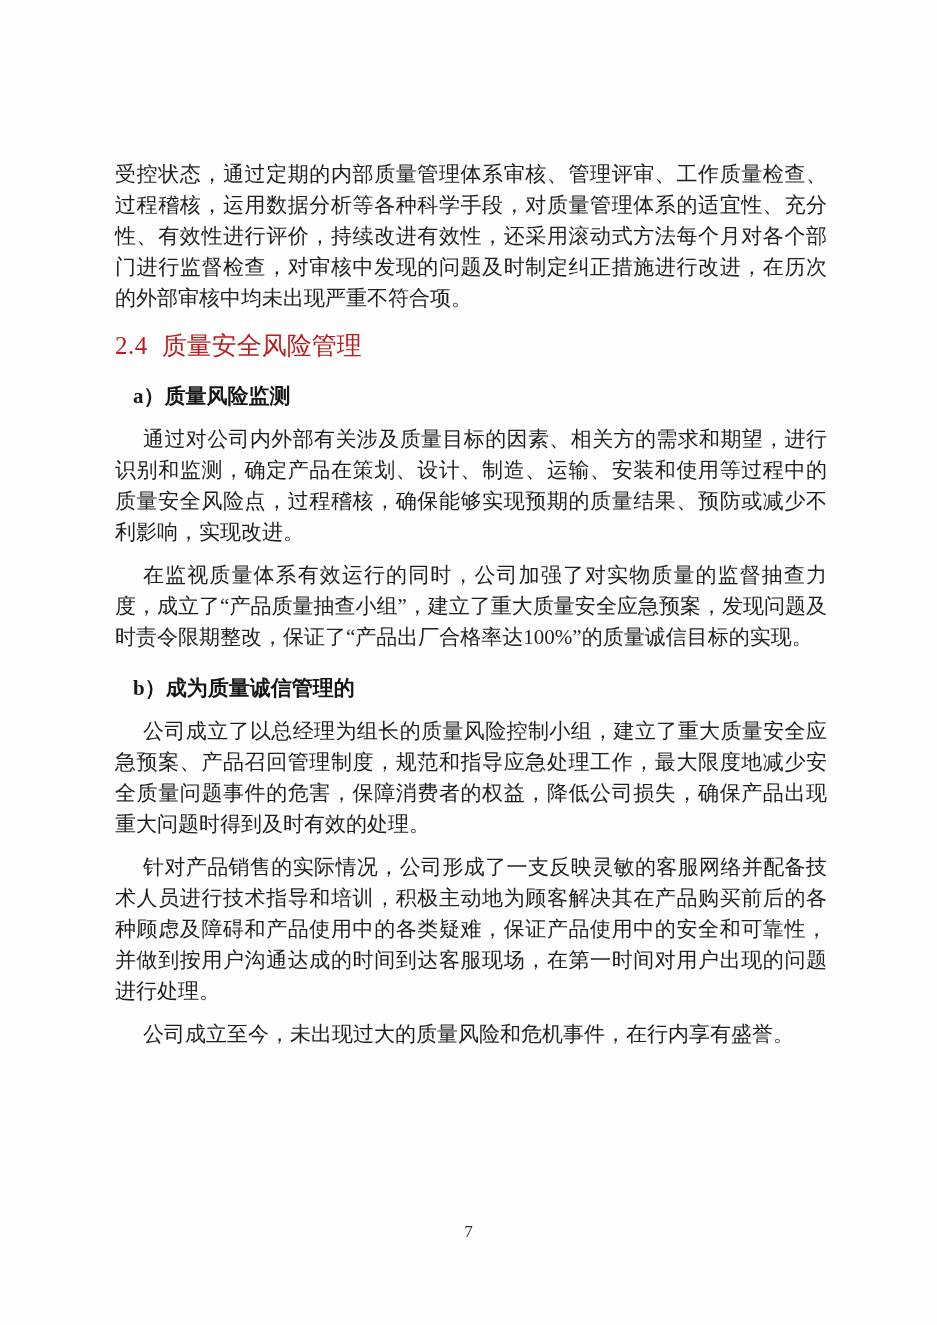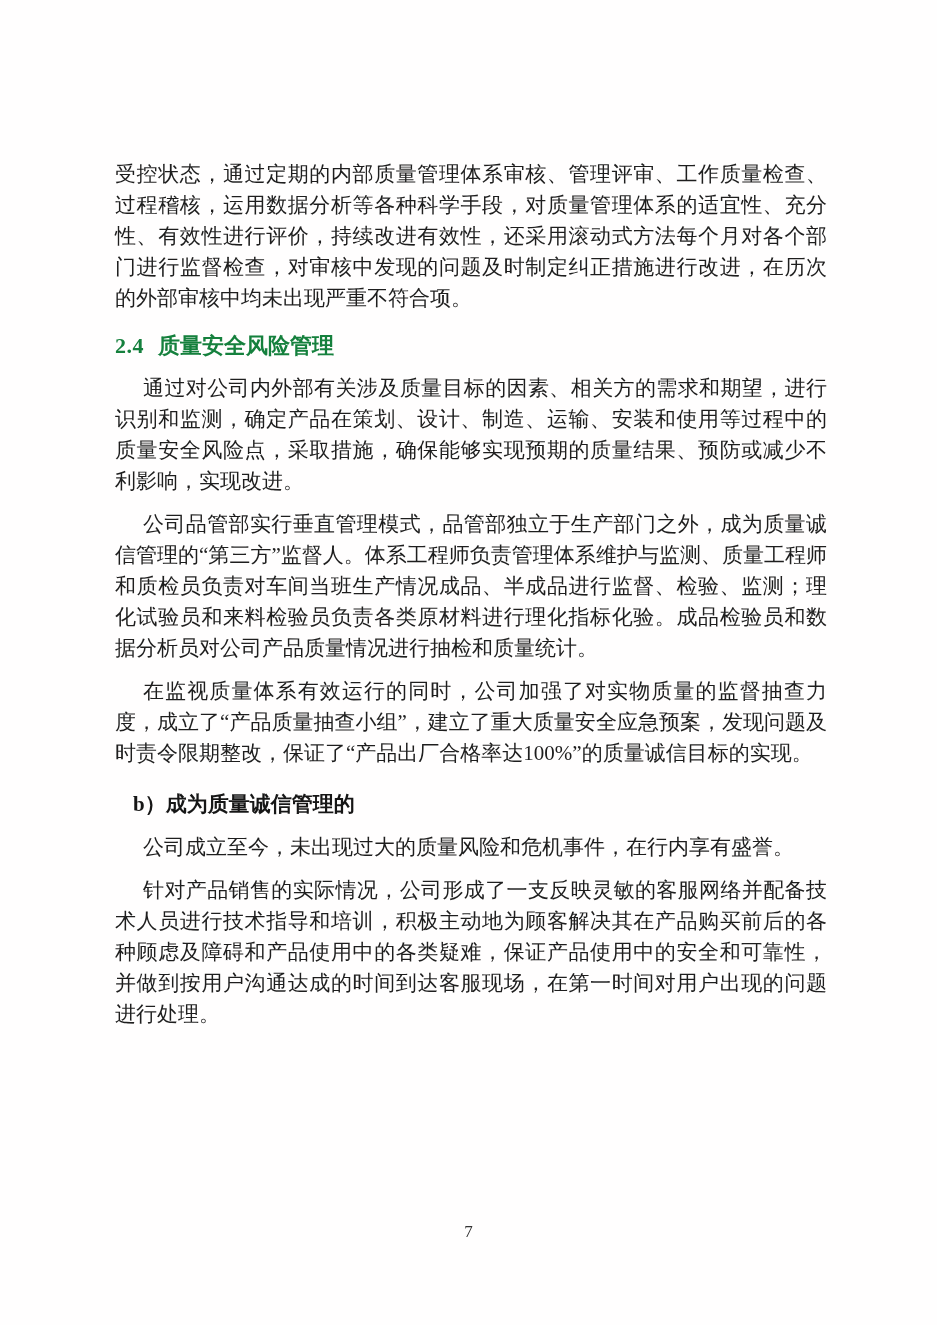--- a/index.html
+++ b/index.html
@@ -29,23 +29,23 @@
   .content p {
     margin: 12px 0;
     text-indent: 28px;
   }
   .content p.intro {
     margin-top: 0;
     text-indent: 0;
   }
   .section-heading {
     margin: 16px 0 12px 0;
-    font-weight: bold;
-    color: #15803d;
-    font-size: 22px;
+    font-weight: normal;
+    color: #b91c1c;
+    font-size: 25px;
     line-height: 31px;
     text-align: left;
   }
   .section-heading .sec-num {
     margin-right: 14px;
     letter-spacing: 0.5px;
   }
   .sub-heading {
     margin: 20px 0 10px 0;
     padding-left: 18px;
@@ -71,30 +71,31 @@
 
 <div class="page">
   <div class="content">
 
     <p class="intro">受控状态，通过定期的内部质量管理体系审核、管理评审、工作质量检查、过程稽核，运用数据分析等各种科学手段，对质量管理体系的适宜性、充分性、有效性进行评价，持续改进有效性，还采用滚动式方法每个月对各个部门进行监督检查，对审核中发现的问题及时制定纠正措施进行改进，在历次的外部审核中均未出现严重不符合项。</p>
 
     <div class="section-heading">
       <span class="sec-num">2.4</span><span>质量安全风险管理</span>
     </div>
 
+    <div class="sub-heading">a）质量风险监测</div>
 
-    <p>通过对公司内外部有关涉及质量目标的因素、相关方的需求和期望，进行识别和监测，确定产品在策划、设计、制造、运输、安装和使用等过程中的质量安全风险点，采取措施，确保能够实现预期的质量结果、预防或减少不利影响，实现改进。</p>
+    <p>通过对公司内外部有关涉及质量目标的因素、相关方的需求和期望，进行识别和监测，确定产品在策划、设计、制造、运输、安装和使用等过程中的质量安全风险点，过程稽核，确保能够实现预期的质量结果、预防或减少不利影响，实现改进。</p>
 
-    <p>公司品管部实行垂直管理模式，品管部独立于生产部门之外，成为质量诚信管理的“第三方”监督人。体系工程师负责管理体系维护与监测、质量工程师和质检员负责对车间当班生产情况成品、半成品进行监督、检验、监测；理化试验员和来料检验员负责各类原材料进行理化指标化验。成品检验员和数据分析员对公司产品质量情况进行抽检和质量统计。</p>
 
     <p>在监视质量体系有效运行的同时，公司加强了对实物质量的监督抽查力度，成立了“产品质量抽查小组”，建立了重大质量安全应急预案，发现问题及时责令限期整改，保证了“产品出厂合格率达100%”的质量诚信目标的实现。</p>
 
     <div class="sub-heading">b）成为质量诚信管理的</div>
 
+    <p>公司成立了以总经理为组长的质量风险控制小组，建立了重大质量安全应急预案、产品召回管理制度，规范和指导应急处理工作，最大限度地减少安全质量问题事件的危害，保障消费者的权益，降低公司损失，确保产品出现重大问题时得到及时有效的处理。</p>
+
+    <p>针对产品销售的实际情况，公司形成了一支反映灵敏的客服网络并配备技术人员进行技术指导和培训，积极主动地为顾客解决其在产品购买前后的各种顾虑及障碍和产品使用中的各类疑难，保证产品使用中的安全和可靠性，并做到按用户沟通达成的时间到达客服现场，在第一时间对用户出现的问题进行处理。</p>
 
     <p>公司成立至今，未出现过大的质量风险和危机事件，在行内享有盛誉。</p>
-
-    <p>针对产品销售的实际情况，公司形成了一支反映灵敏的客服网络并配备技术人员进行技术指导和培训，积极主动地为顾客解决其在产品购买前后的各种顾虑及障碍和产品使用中的各类疑难，保证产品使用中的安全和可靠性，并做到按用户沟通达成的时间到达客服现场，在第一时间对用户出现的问题进行处理。</p>
 
   </div>
 
   <div class="page-number">7</div>
 </div>
 
 </body></html>

